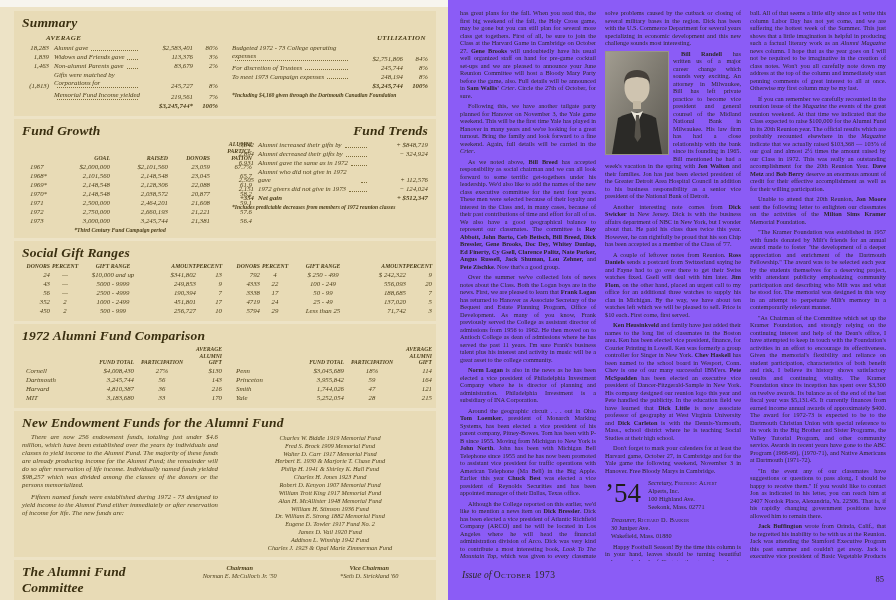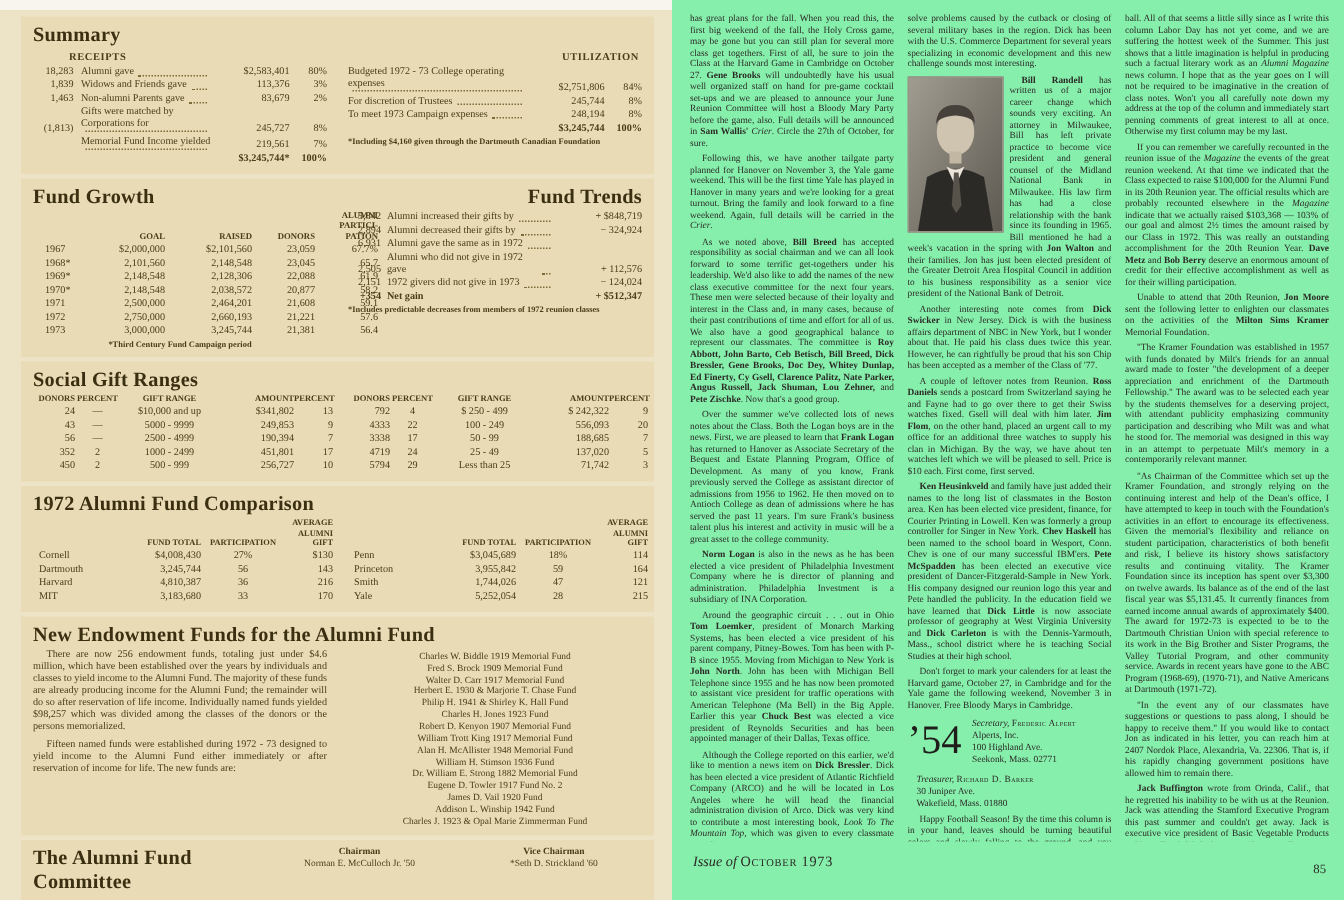--- a/index.html
+++ b/index.html
@@ -12,21 +12,21 @@
   .spread { display:flex; width:896px; height:600px; }
 
   
   .page-left {
     width:448px; height:600px; overflow:hidden;
     background:linear-gradient(#f7f5ee 0 7px, #ede3c6 7px);
     padding:11px 12px 0 14px;
     color:#4a3d18;
     font-size:6.8px; line-height:1.18;
   }
-  .panel { background:#e8dbb6; padding:4px 8px 5px; margin-bottom:3px; }
+  .panel { background:#e8dbb6; padding:4px 8px 5px; margin-bottom:3px;font-style:italic; }
   .sec-title { font-size:13.5px; font-weight:bold; color:#3a2f10; margin:0 0 2px; letter-spacing:.2px; }
   .sec-title.right { text-align:right; }
   .subhead { font-weight:bold; font-size:7px; letter-spacing:.4px; margin:1px 0 2px 24px; }
   .subhead.right { text-align:right; margin:1px 2px 2px 0; }
   .cols2 { display:flex; gap:14px; }
   .half { flex:1; min-width:0; }
   .bold { font-weight:bold; }
   .footnote { font-size:5.6px; font-weight:bold; margin-top:2px; }
   .footnote.center { text-align:center; }
 
@@ -74,21 +74,21 @@
   .cm-title-wrap { flex:1.25; }
   .cm-block { flex:1; text-align:center; font-size:6.3px; line-height:1.3; }
   .cm-block .h { font-weight:bold; }
   .cm-body { display:flex; font-size:6.3px; text-align:center; line-height:1.32; margin-top:2px; }
   .cm-col { flex:1; min-width:0; }
   .cm-members-h { font-weight:bold; }
 
   
   .page-right {
     width:448px; height:600px; position:relative; overflow:hidden;
-    background:#86efac; color:#2b2a25;
+    background:#8b5cf6; color:#2b2a25;
     padding:9px 10px 0 12px;
   }
   .notes-cols { display:flex; gap:9px; }
   .ncol {
     width:138px; height:552px; overflow:hidden;
     font-size:6.25px; line-height:1.2; text-align:justify;
   }
   .ncol p { margin:0 0 3px; text-indent:8px; }
   .ncol p.lead { text-indent:0; }
   .photo-float {
@@ -113,21 +113,21 @@
 <body>
 
 <div class="spread">
 
   <div class="page-left">
 
     <section class="panel">
       <h2 class="sec-title">Summary</h2>
       <div class="cols2">
         <div class="half">
-          <div class="subhead">RECEIPTS</div>
+          <div class="subhead">AVERAGE</div>
           <div>
 
               <div class="frow">
                 <span class="c-count">18,283</span>
                 <span class="c-label">
                   <span class="lbl">Alumni gave</span>
                   <span class="leader"></span>
                 </span>
                 <span class="c-amt">$2,583,401</span>
                 <span class="c-pct">80%</span>

